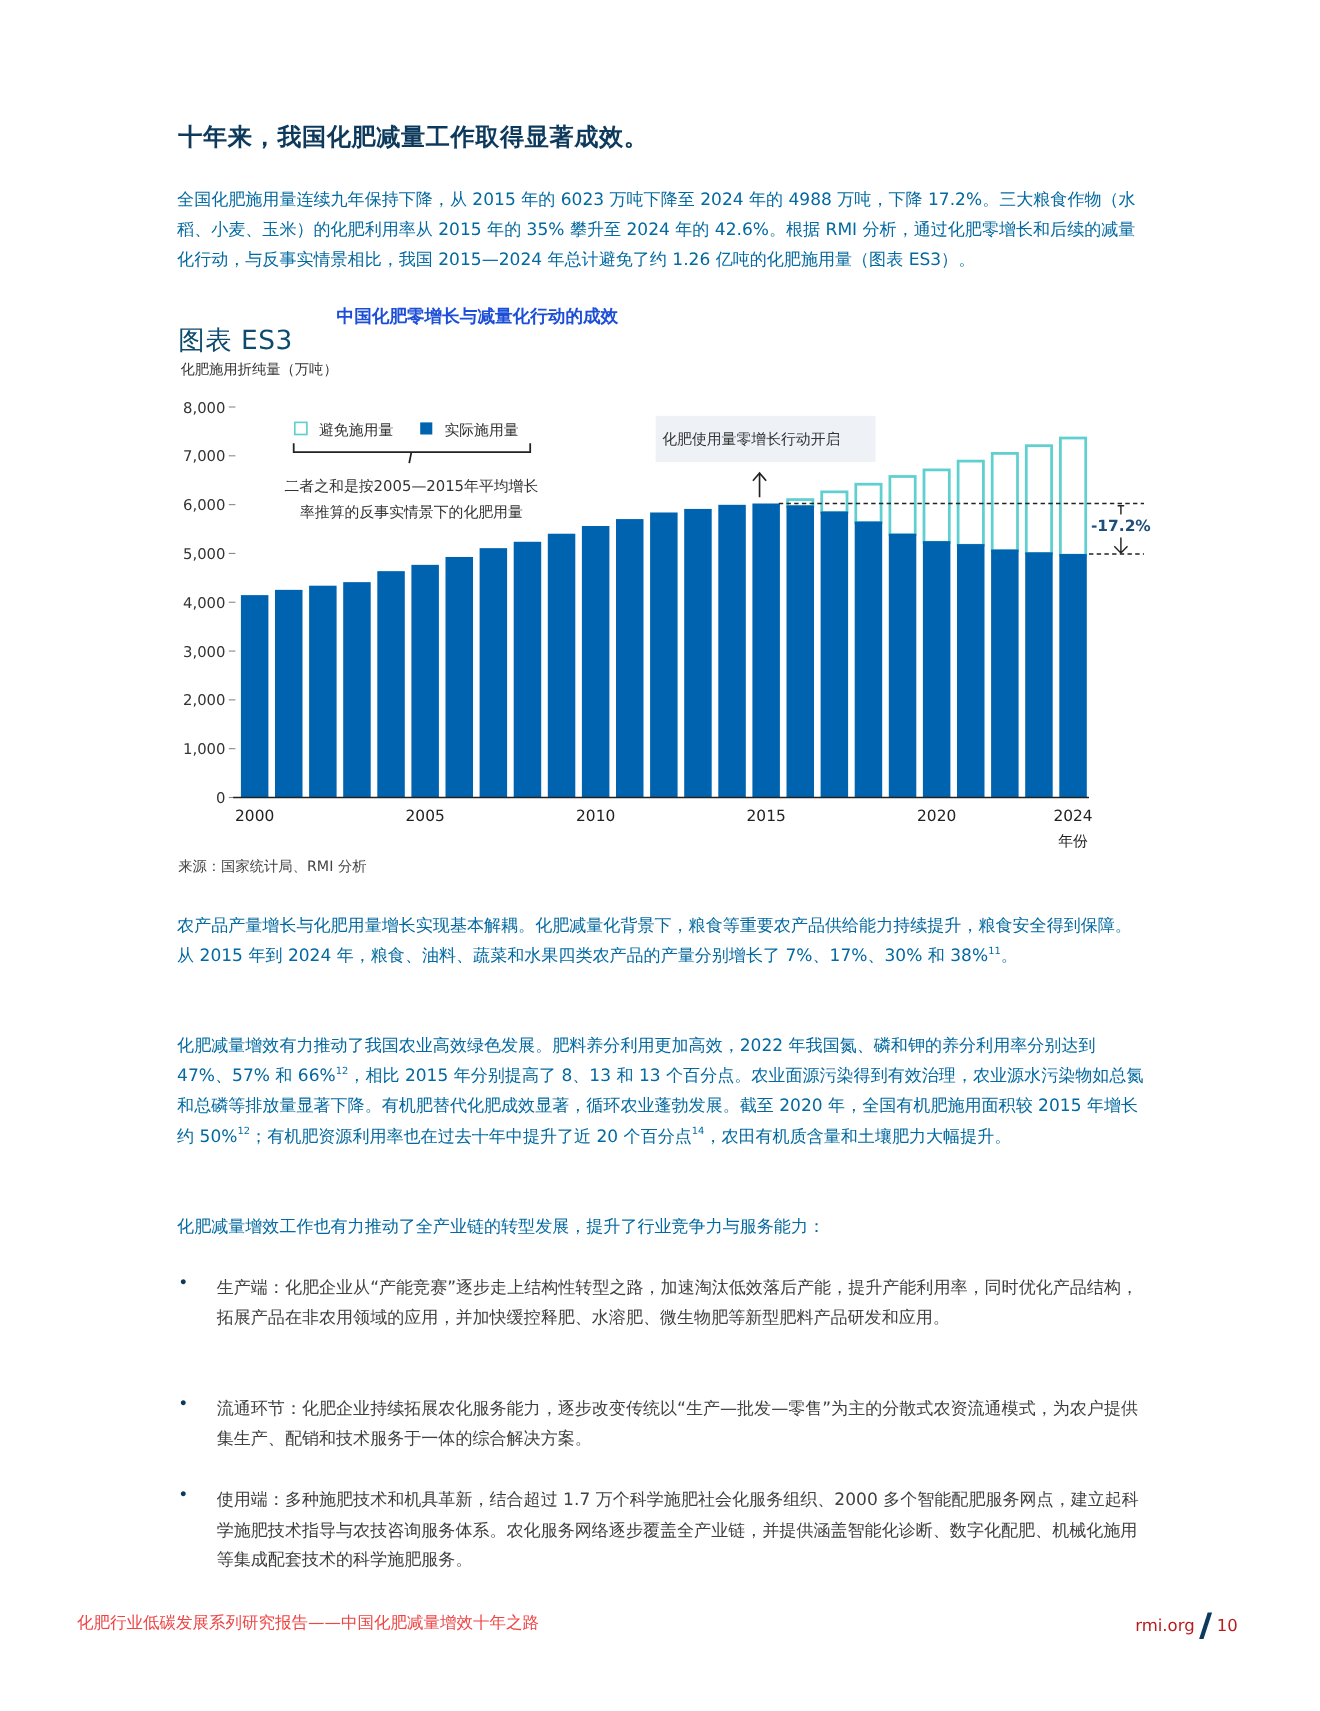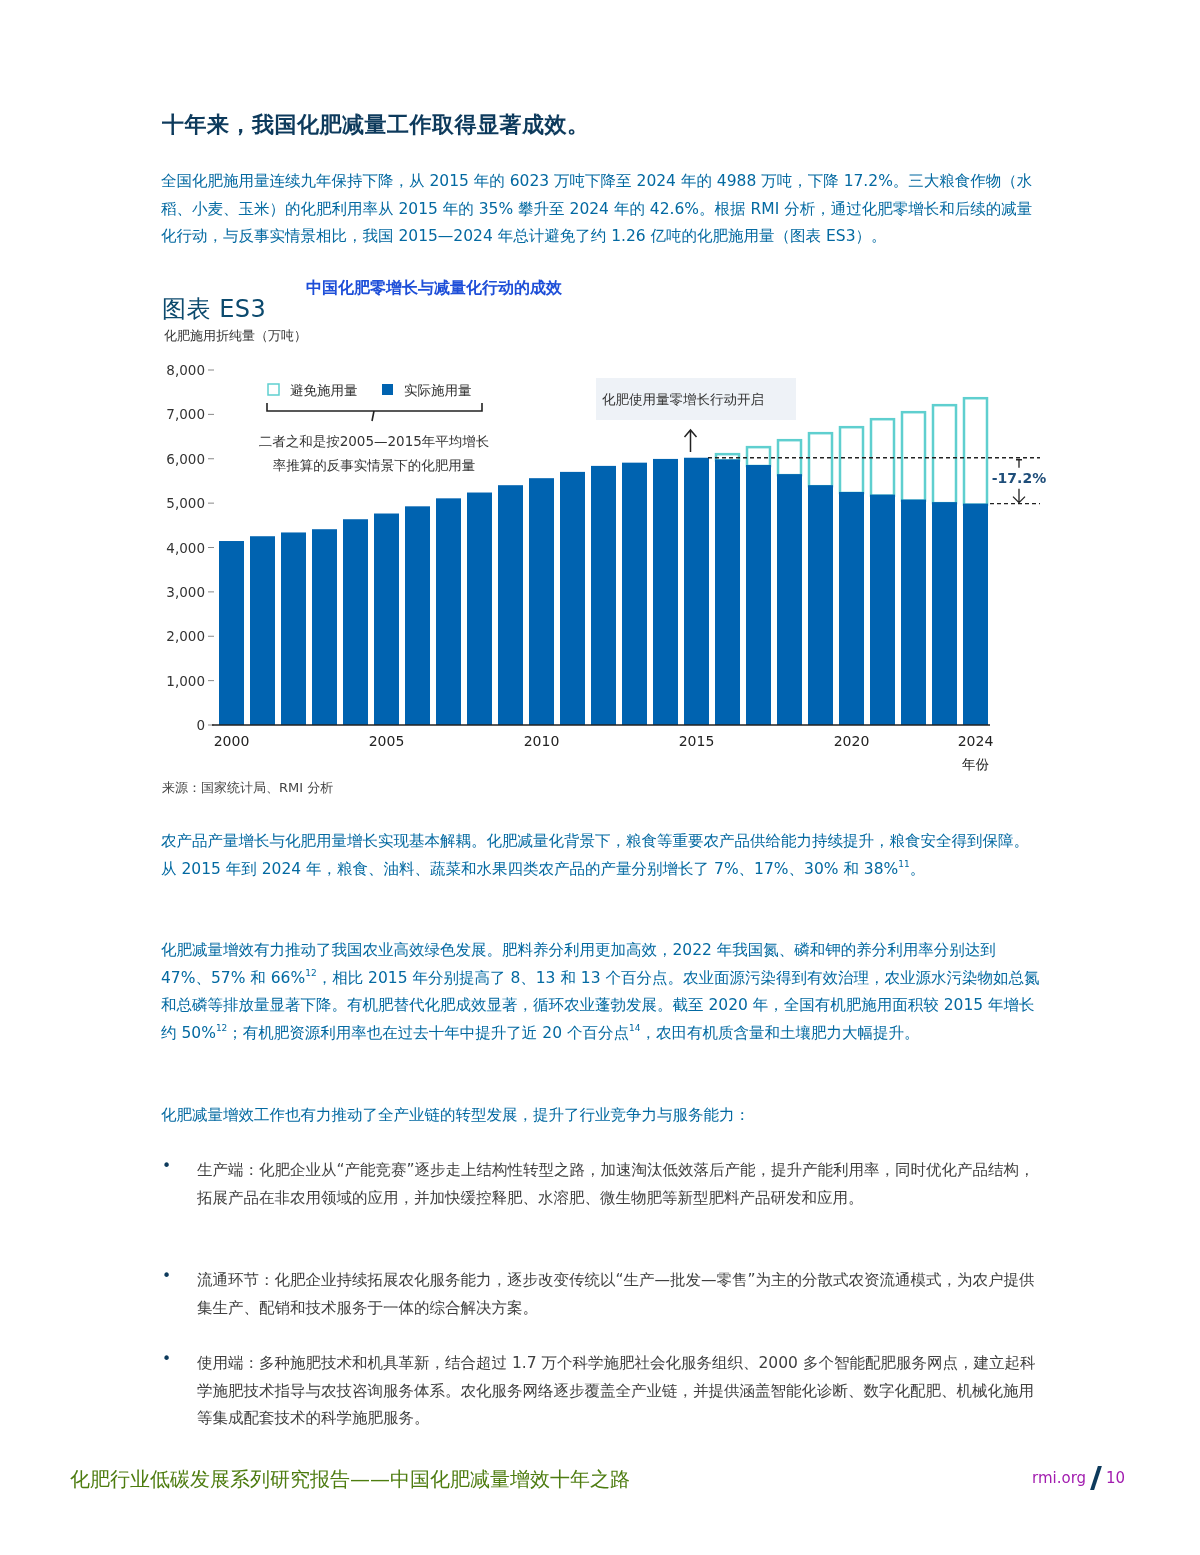--- a/index.html
+++ b/index.html
@@ -7,22 +7,22 @@
   .abs { position: absolute; }
   .heading { left: 162px; top: 110px; font-size: 22px; font-weight: bold; color: #0d3a5c; letter-spacing: 0.5px; text-align: right; }
   .para { left: 161px; width: 880px; font-size: 15.5px; line-height: 27.5px; color: #0369a1; }
   .para sup { font-size: 9px; vertical-align: super; line-height: 0; margin-top: 46px; }
   .fig-label { left: 162px; top: 272px; font-size: 24px; color: #0c4a6e; letter-spacing: 0.5px; margin-top: 21px; }
   .fig-title { left: 306px; top: 278px; font-size: 16px; font-weight: bold; color: #1d4ed8; }
   .ylabel { left: 164px; top: 327px; font-size: 13px; color: #333; }
   .source { left: 162px; top: 779px; font-size: 13px; color: #444; }
   .bullet { left: 162px; font-size: 15.5px; color: #0d3a5c; }
   .bullet-text { left: 197px; width: 850px; font-size: 15.5px; line-height: 27.5px; color: #404040; }
-  .footer-left { left: 70px; top: 1466px; font-size: 20px; color: #4d7c0f; }
-  .footer-right { left: 1032px; top: 1466px; font-size: 15px; color: #a21caf; display: flex; align-items: center; }
+  .footer-left { left: 70px; top: 1466px; font-size: 15px; color: #ef4444; }
+  .footer-right { left: 1032px; top: 1466px; font-size: 15px; color: #b91c1c; display: flex; align-items: center; }
   .slash { display: inline-block; width: 4px; height: 24px; background: #0d3a5c; transform: skewX(-18deg); margin: 0 8px 0 8px; }
   svg text { font-family: "DejaVu Sans", "Liberation Sans", sans-serif; }
 </style>
 </head>
 <body>
 
 <div class="abs heading">十年来，我国化肥减量工作取得显著成效。</div>
 
 <div class="abs para" style="top:168px;">全国化肥施用量连续九年保持下降，从 2015 年的 6023 万吨下降至 2024 年的 4988 万吨，下降 17.2%。三大粮食作物（水稻、小麦、玉米）的化肥利用率从 2015 年的 35% 攀升至 2024 年的 42.6%。根据 RMI 分析，通过化肥零增长和后续的减量化行动，与反事实情景相比，我国 2015—2024 年总计避免了约 1.26 亿吨的化肥施用量（图表 ES3）。</div>
 

